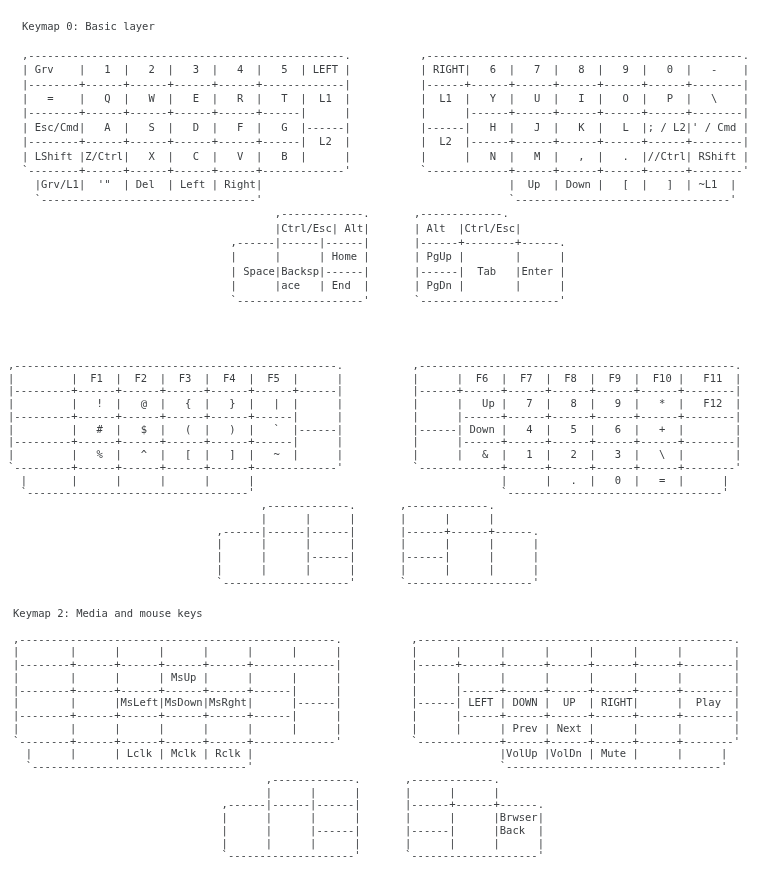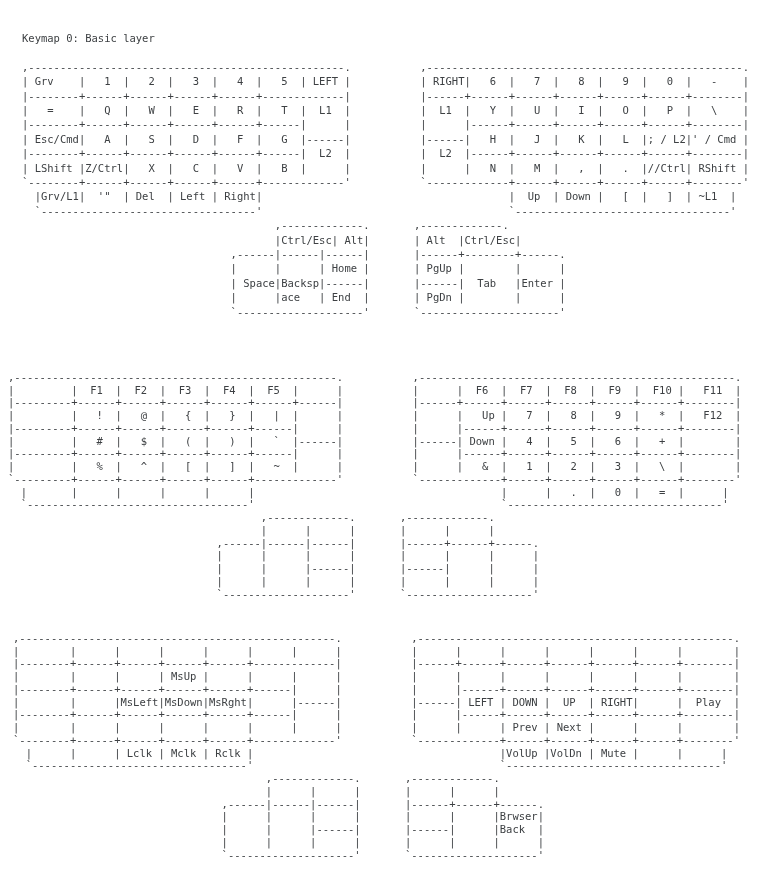--- a/index.html
+++ b/index.html
@@ -14,21 +14,20 @@
     overflow: hidden;
   }
   pre {
     margin: 0;
     font-family: "DejaVu Sans Mono", "Liberation Mono", monospace;
     color: var(--text-color, #3d4043);
     white-space: pre;
   }
   .section {
     position: absolute;
-    margin-top: 12px;
   }
   
   .s0 { left: 22px; top: 19px; }
   .s0 pre { font-size: 10.5px; line-height: 14.4px; }
   .s0 .art { margin-top: 14.4px; }
   
   .s1 { left: 8px; top: 346px; }
   .s1 .title { margin-left: 6px; }
   .s2 { left: 13px; top: 607px; }
   .s1 pre, .s2 pre { font-size: 10.5px; line-height: 12.75px; }
@@ -76,20 +75,21 @@
                                         ,-------------.       ,-------------.
                                         |      |      |       |      |      |
                                  ,------|------|------|       |------+------+------.
                                  |      |      |      |       |      |      |      |
                                  |      |      |------|       |------|      |      |
                                  |      |      |      |       |      |      |      |
                                  `--------------------'       `--------------------'</pre>
   </div>
 
   <div class="section s2">
+    <pre class="title">Keymap 2: Media and mouse keys</pre>
     <pre class="art">,--------------------------------------------------.           ,--------------------------------------------------.
 |        |      |      |      |      |      |      |           |      |      |      |      |      |      |        |
 |--------+------+------+------+------+-------------|           |------+------+------+------+------+------+--------|
 |        |      |      | MsUp |      |      |      |           |      |      |      |      |      |      |        |
 |--------+------+------+------+------+------|      |           |      |------+------+------+------+------+--------|
 |        |      |MsLeft|MsDown|MsRght|      |------|           |------| LEFT | DOWN |  UP  | RIGHT|      |  Play  |
 |--------+------+------+------+------+------|      |           |      |------+------+------+------+------+--------|
 |        |      |      |      |      |      |      |           |      |      | Prev | Next |      |      |        |
 `--------+------+------+------+------+-------------'           `-------------+------+------+------+------+--------'
   |      |      | Lclk | Mclk | Rclk |                                       |VolUp |VolDn | Mute |      |      |

